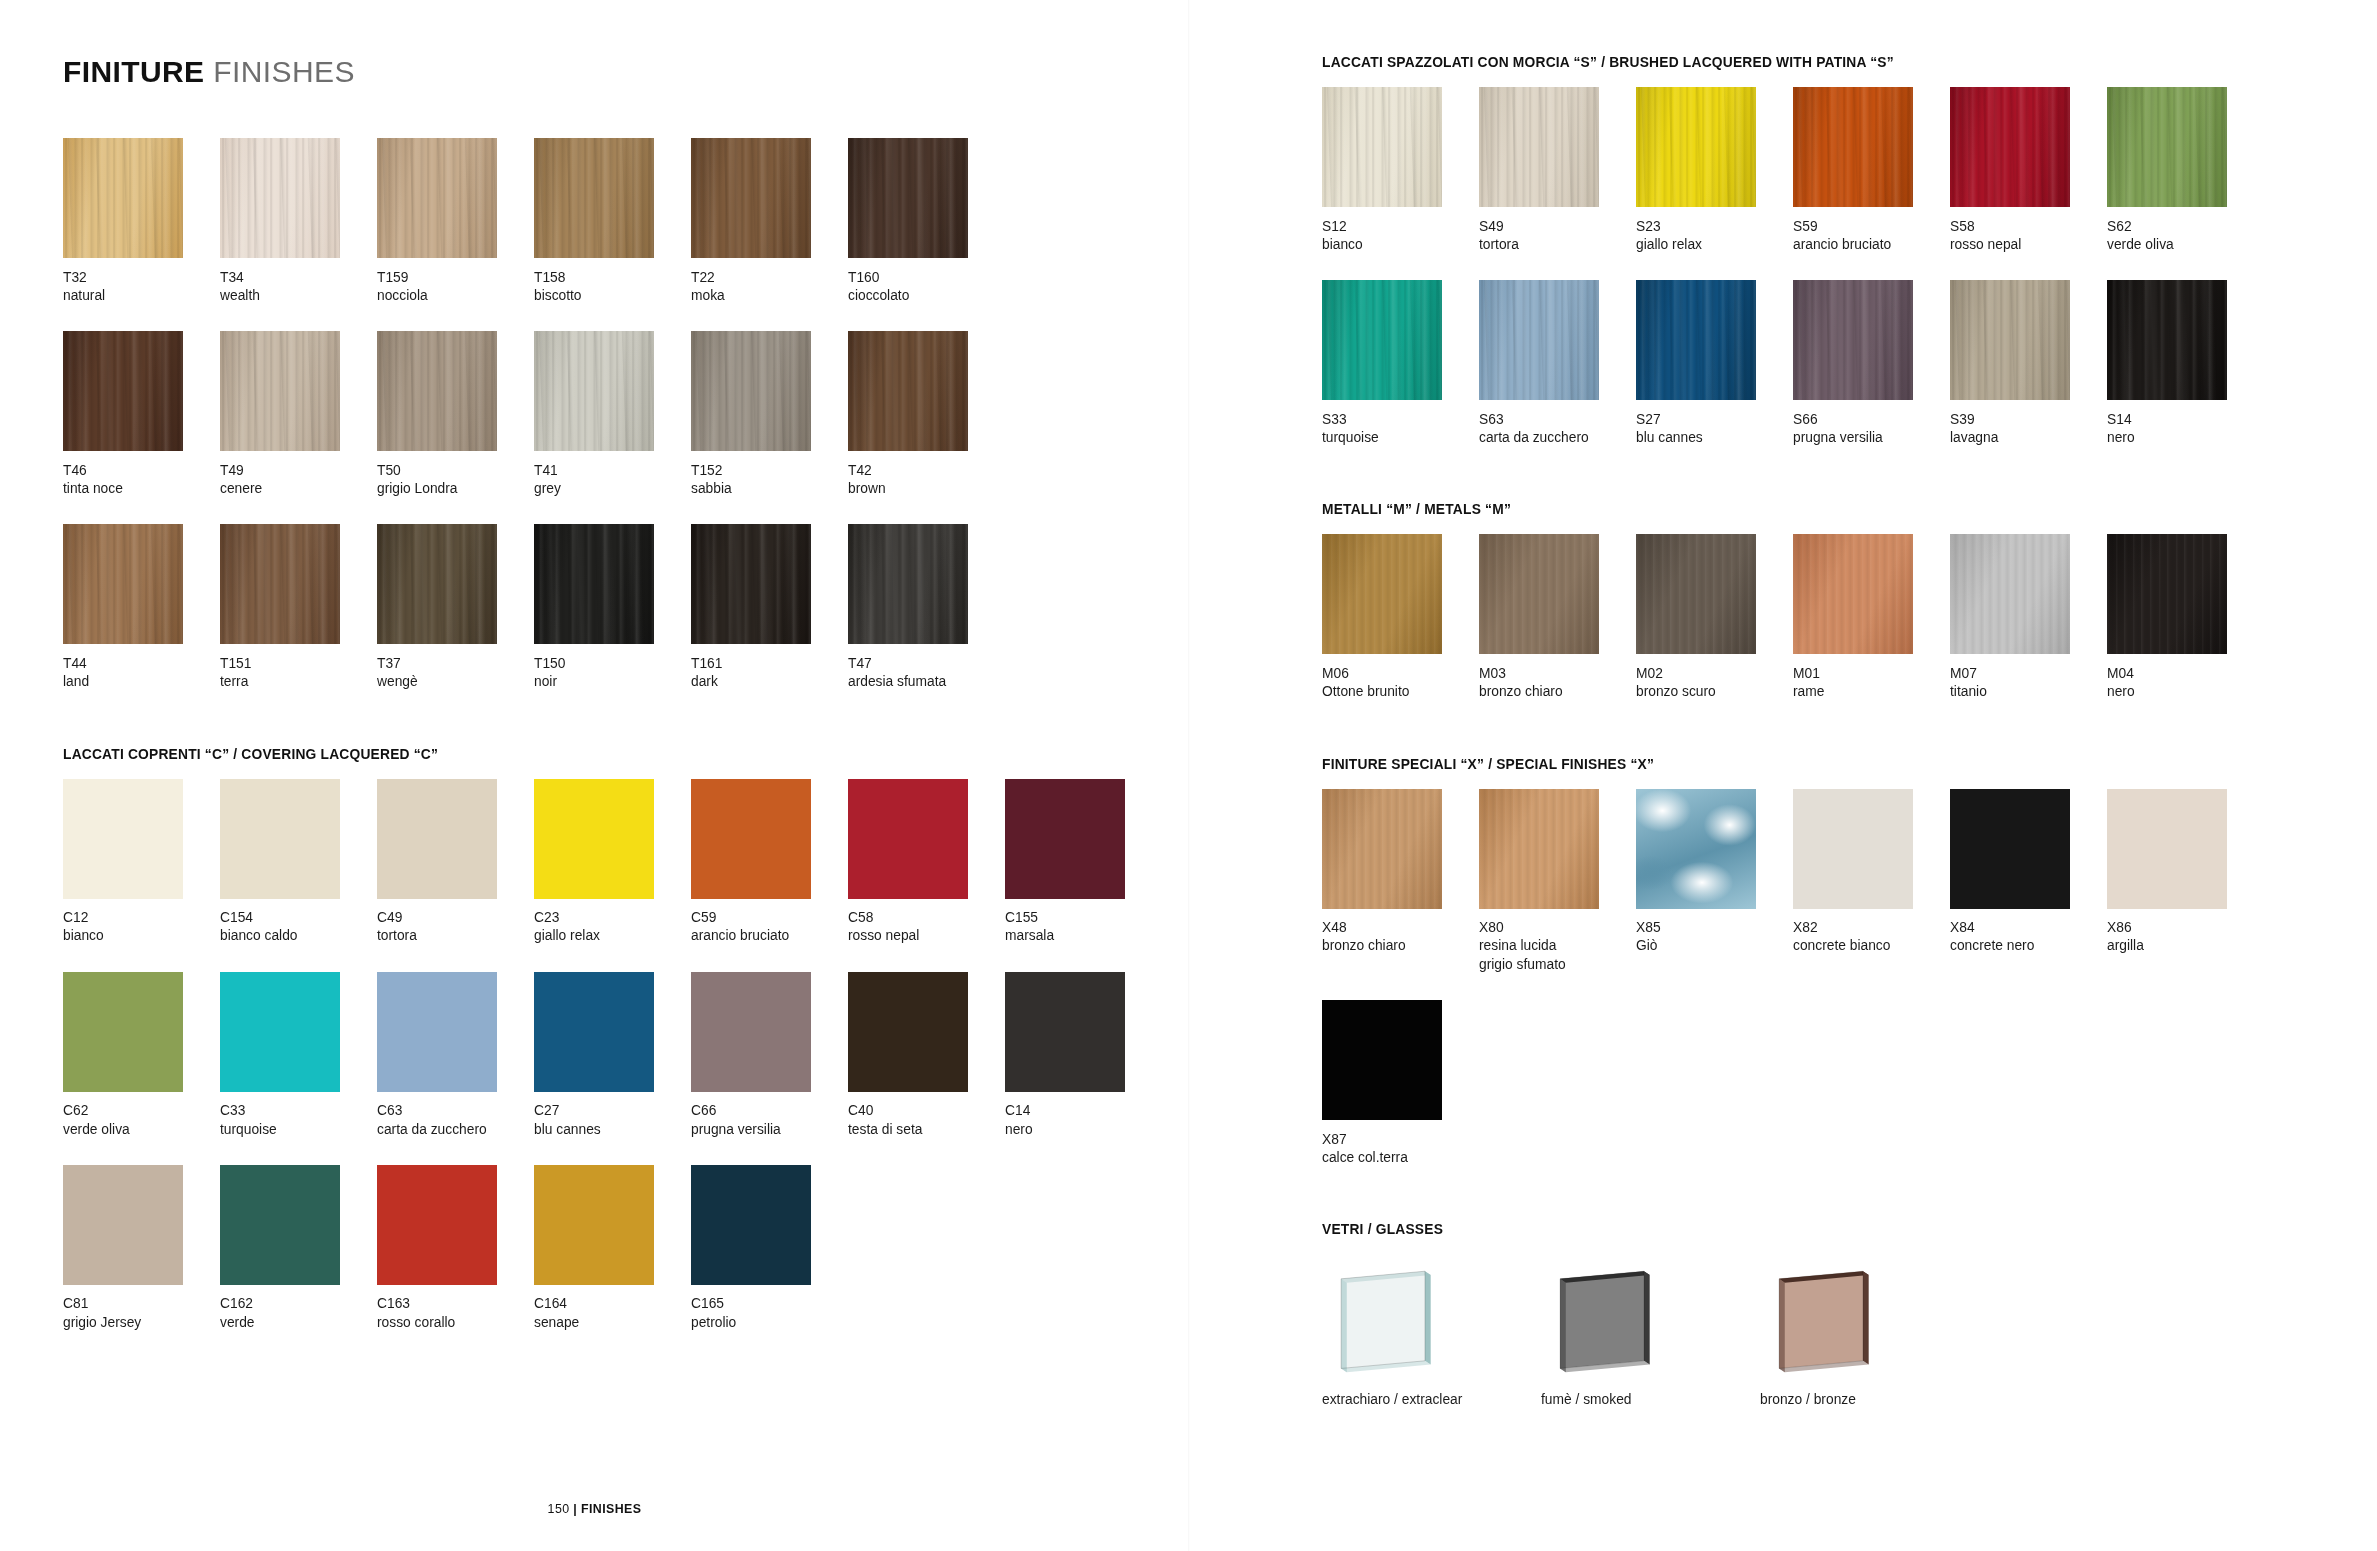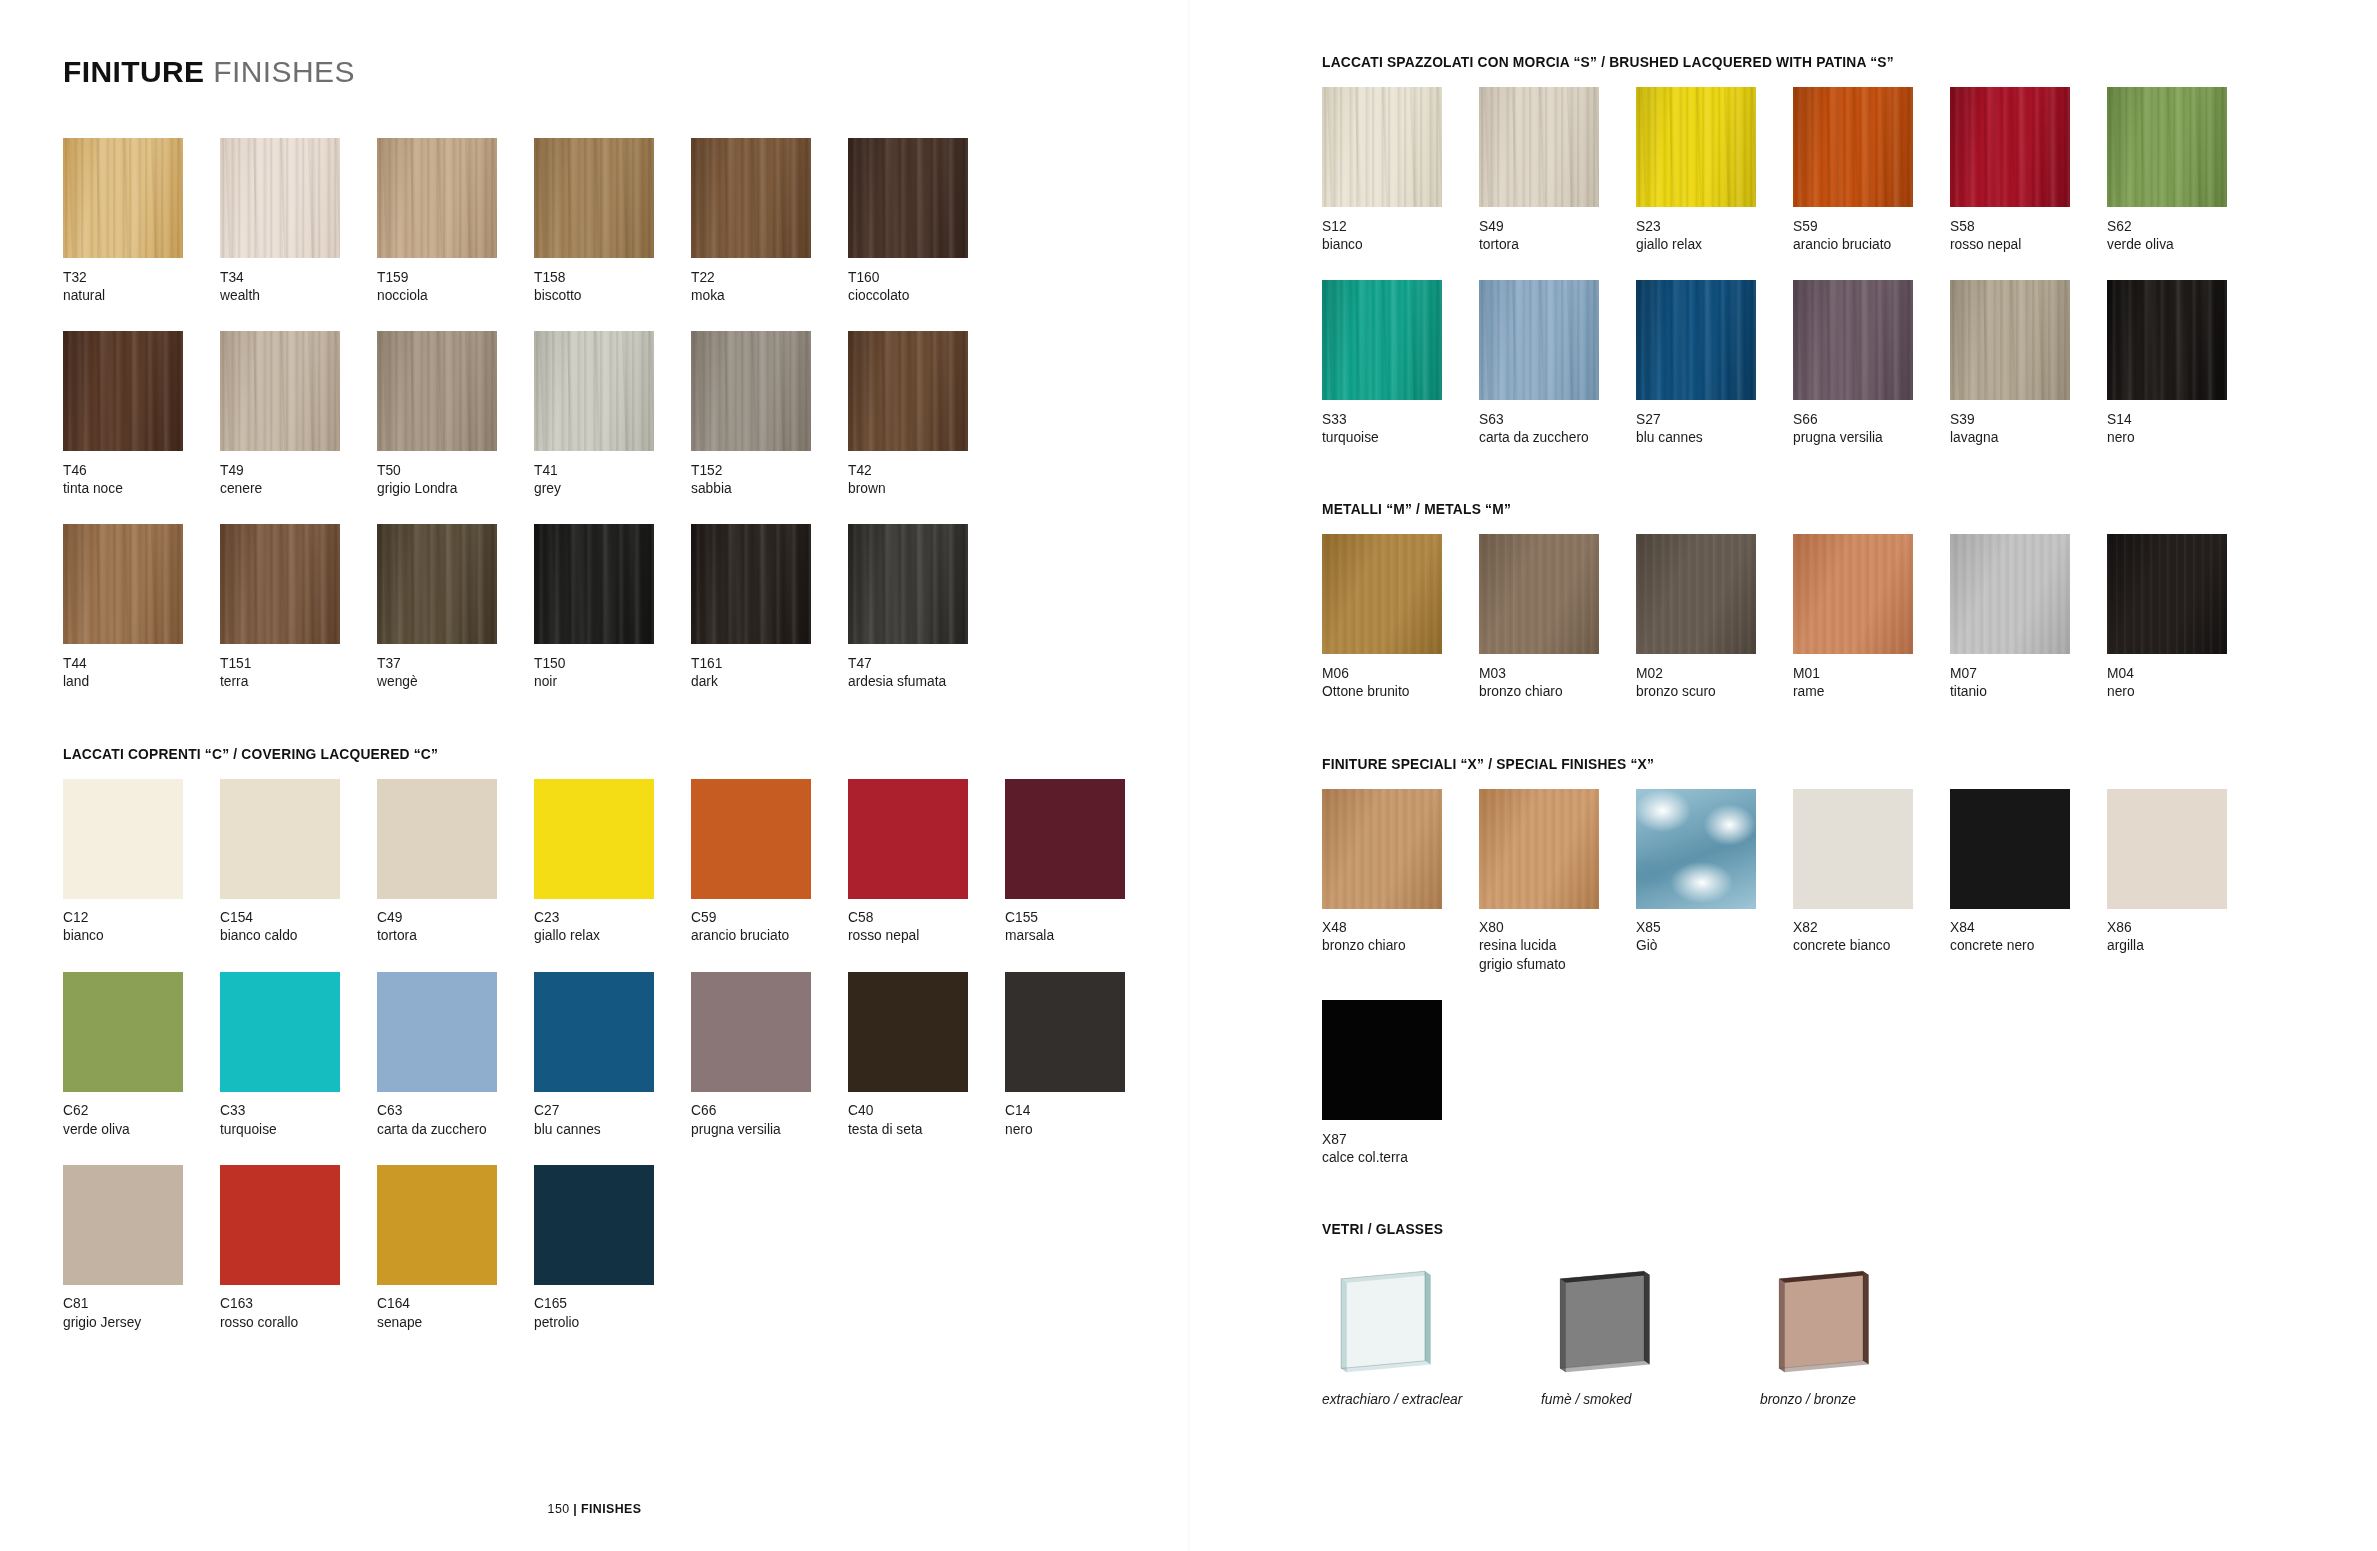--- a/index.html
+++ b/index.html
@@ -32,21 +32,21 @@
   .sw {
     width:120px; height:120px; display:block;
     background-repeat:no-repeat; background-size:100% 100%;
   }
   .cap { font-size:13.8px; line-height:1.33; padding-top:10.5px; color:#1c1c1c; white-space:nowrap; }
   .cap .code { display:block; }
   .cap .nm   { display:block; }
   .row-gap { height:26px; }
   .sec-gap { height:55px; }
   .glass-box { width:120px; height:107px; position:relative; }
-  .glass-cap { font-size:13.8px; padding-top:13.3px; white-space:nowrap; color:#1c1c1c;font-style:italic; }
+  .glass-cap { font-size:13.8px; padding-top:13.3px; white-space:nowrap; color:#1c1c1c; }
   .glass-wrap { display:flex; }
   .glass-cell { width:145px; }
 
   
   .footer {
     position:absolute; bottom:35px; font-size:12.4px;
     letter-spacing:0.4px; color:#111; font-weight:bold;
     white-space:nowrap;
   }
   .footer .num { font-weight:normal; }
@@ -314,20 +314,27 @@
             </div>
           </div>
         </div>
         <div class="row-gap"></div>
         <div class="grid">
           <div class="cell">
             <span class="sw" style="background: rgb(195, 179, 162);"></span>
             <div class="cap">
               <span class="code">C81</span>
               <span class="nm">grigio Jersey</span>
+            </div>
+          </div>
+          <div class="cell">
+            <span class="sw" style="background: rgb(44, 97, 86);"></span>
+            <div class="cap">
+              <span class="code">C162</span>
+              <span class="nm">verde</span>
             </div>
           </div>
           <div class="cell">
             <span class="sw" style="background: rgb(191, 49, 36);"></span>
             <div class="cap">
               <span class="code">C163</span>
               <span class="nm">rosso corallo</span>
             </div>
           </div>
           <div class="cell">

